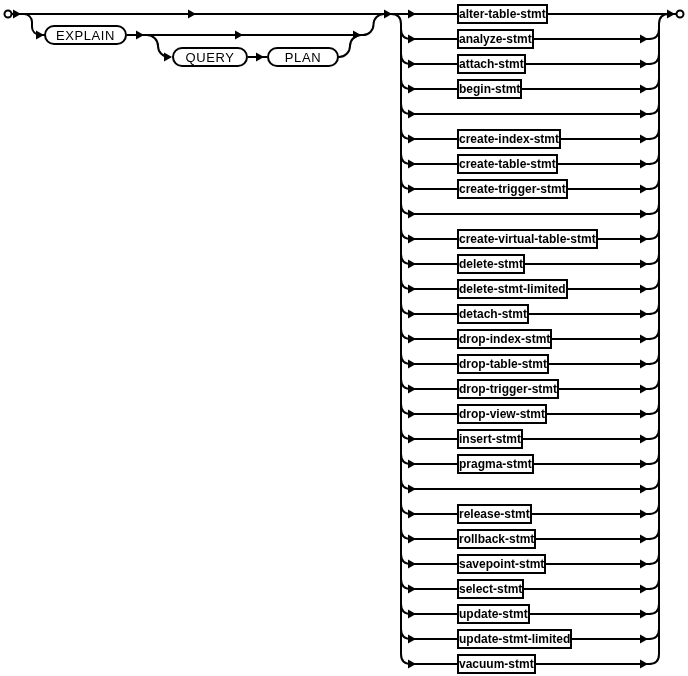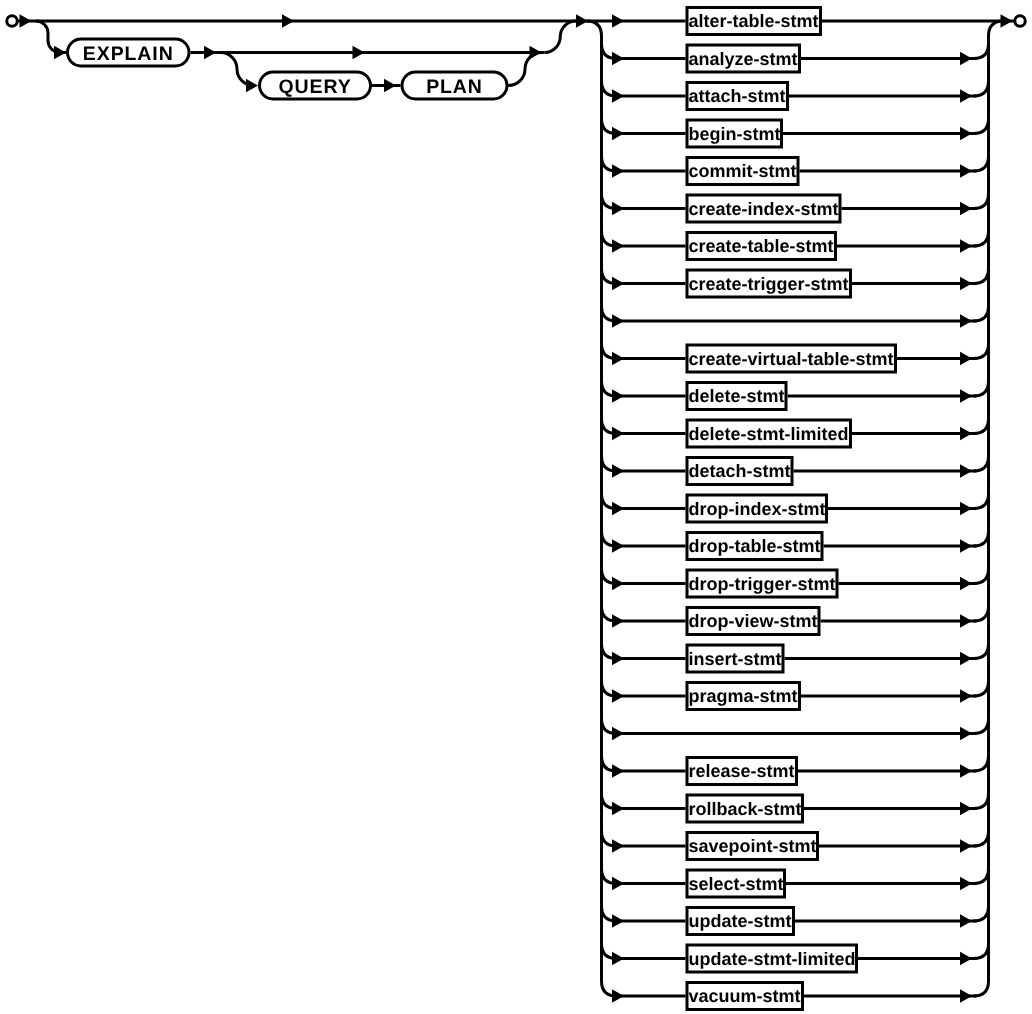--- a/index.html
+++ b/index.html
@@ -9,21 +9,21 @@
   .stmt{
     position:absolute;left:417px;height:20px;box-sizing:border-box;
     border:2px solid #000;background:#fff;color:#000;
     display:inline-flex;align-items:center;justify-content:center;
     padding:0 0;font-size:12px;font-weight:bold;white-space:nowrap;margin-left:40px;
   }
   .capsule{
     position:absolute;height:20px;box-sizing:border-box;
     border:2px solid #000;border-radius:10px;background:#fff;color:#000;
     display:flex;align-items:center;justify-content:center;
-    font-size:13px;font-weight:bold;letter-spacing:0.6px;white-space:nowrap;
+    font-size:13px;font-weight:normal;letter-spacing:0.6px;white-space:nowrap;
   }
 </style>
 </head>
 <body>
 
 <div class="diagram">
 
   <svg width="688" height="676" viewBox="0 0 688 676">
       <path d="M 12 14 H 676" fill="none" stroke="#000000" stroke-width="2"></path>
       <path d="M 391 14 Q 401 14 401 24 V 654" fill="none" stroke="#000000" stroke-width="2"></path>
@@ -156,21 +156,20 @@
     </svg>
 
   <div class="capsule" style="left:44px;top:25px;width:83px">EXPLAIN</div>
   <div class="capsule" style="left:172px;top:47px;width:76px">QUERY</div>
   <div class="capsule" style="left:267px;top:47px;width:72px">PLAN</div>
 
   <div class="stmt" style="top:4px">alter-table-stmt</div>
   <div class="stmt" style="top:29px">analyze-stmt</div>
   <div class="stmt" style="top:54px">attach-stmt</div>
   <div class="stmt" style="top:79px">begin-stmt</div>
-  <div class="stmt" style="top:104px">commit-stmt</div>
   <div class="stmt" style="top:129px">create-index-stmt</div>
   <div class="stmt" style="top:154px">create-table-stmt</div>
   <div class="stmt" style="top:179px">create-trigger-stmt</div>
   <div class="stmt" style="top:229px">create-virtual-table-stmt</div>
   <div class="stmt" style="top:254px">delete-stmt</div>
   <div class="stmt" style="top:304px">detach-stmt</div>
   <div class="stmt" style="top:279px">delete-stmt-limited</div>
   <div class="stmt" style="top:329px">drop-index-stmt</div>
   <div class="stmt" style="top:354px">drop-table-stmt</div>
   <div class="stmt" style="top:379px">drop-trigger-stmt</div>

